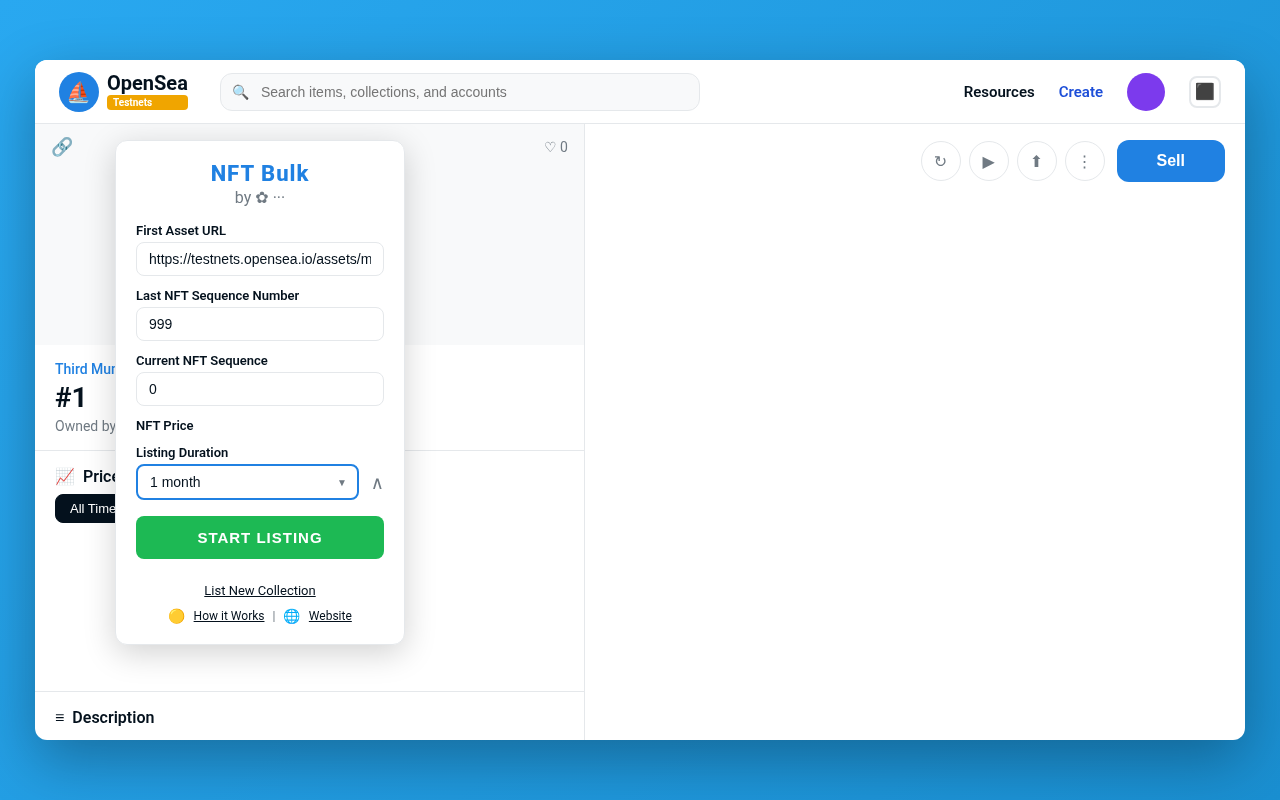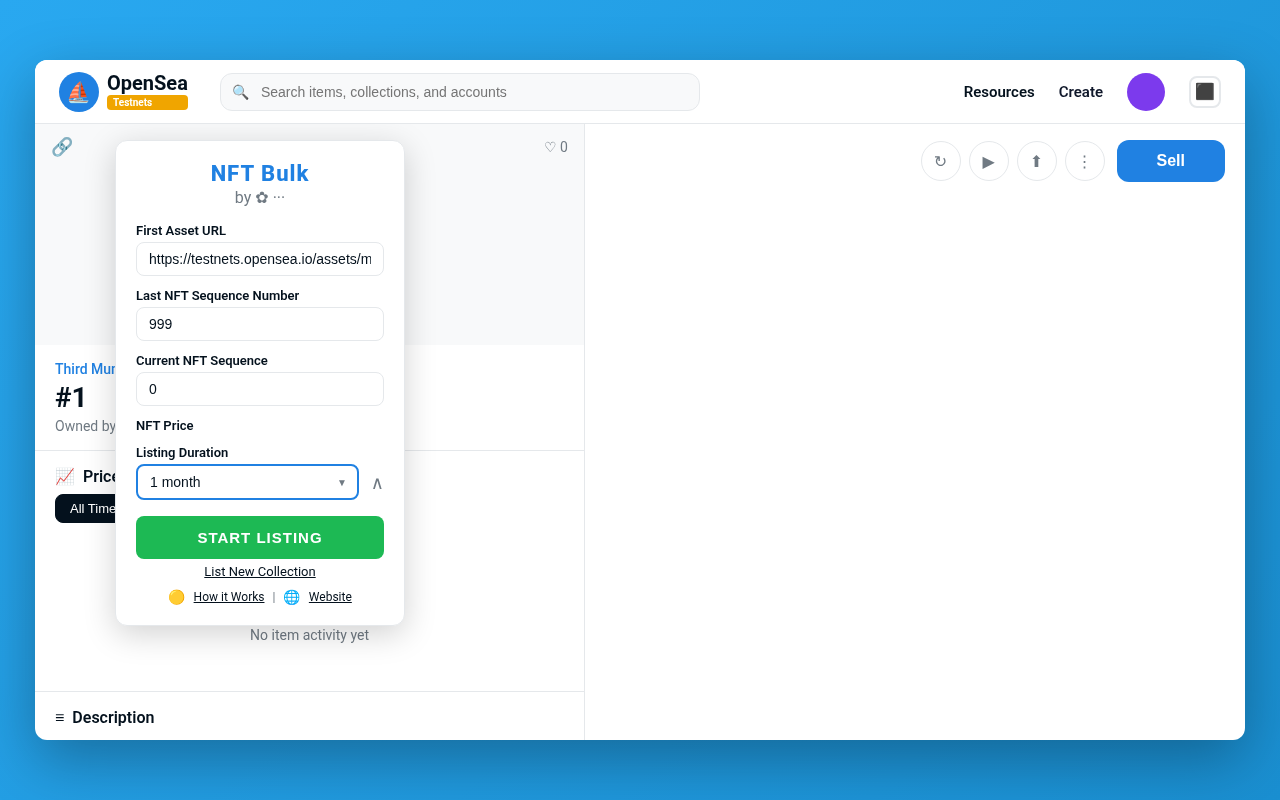--- a/index.html
+++ b/index.html
@@ -108,21 +108,21 @@
     .nav-link {
       font-size: 15px;
       font-weight: 600;
       color: #04111d;
       cursor: pointer;
     }
 
     .create-btn {
       font-size: 15px;
       font-weight: 600;
-      color: #0f172a;
+      color: #1d4ed8;
       cursor: pointer;
     }
 
     .avatar {
       width: 38px;
       height: 38px;
       border-radius: 50%;
       background: #7c3aed;
       cursor: pointer;
     }
@@ -441,21 +441,21 @@
       margin-top: 4px;
     }
 
     .list-new-collection {
       display: block;
       text-align: center;
       font-size: 13px;
       color: #04111d;
       text-decoration: underline;
       cursor: pointer;
-      margin-top: 5px;
+      margin-top: 24px;
     }
 
     .bulk-footer {
       display: flex;
       align-items: center;
       justify-content: center;
       gap: 8px;
       margin-top: 10px;
       font-size: 12px;
     }

